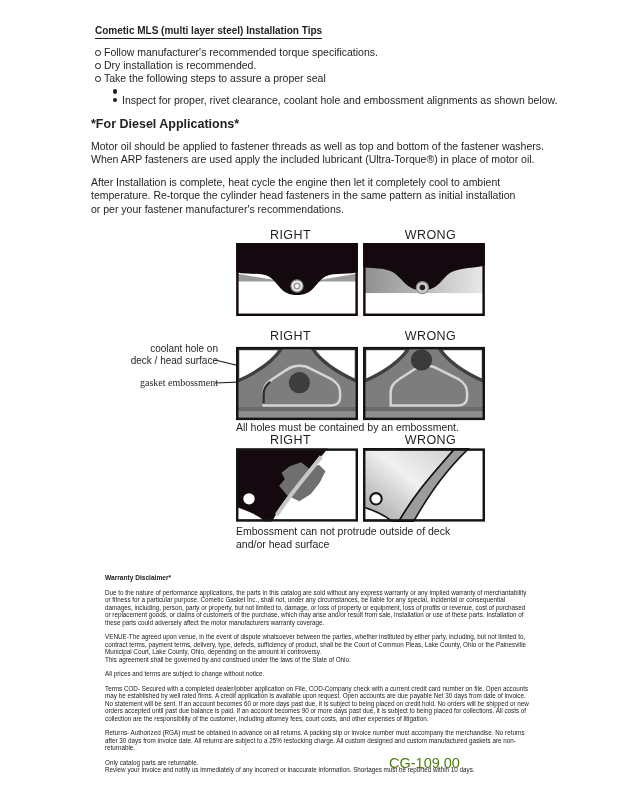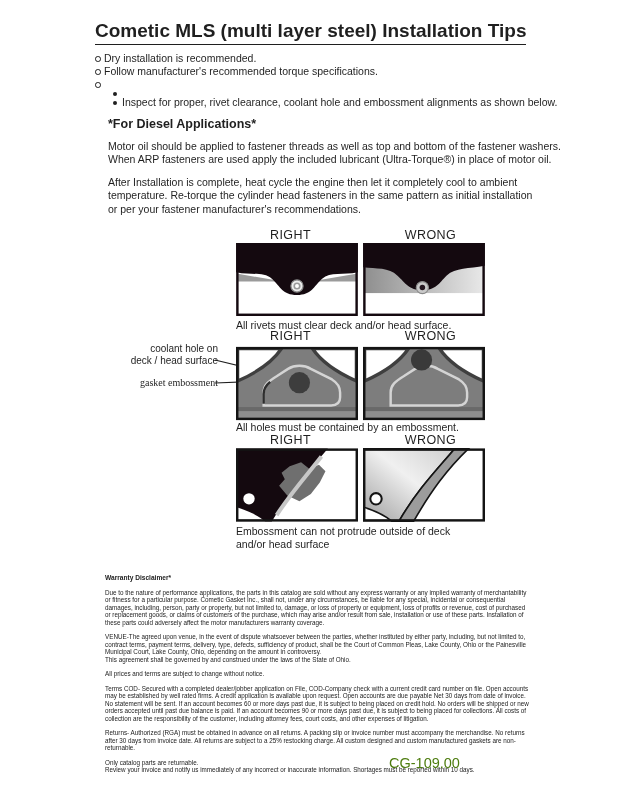--- a/index.html
+++ b/index.html
@@ -5,30 +5,30 @@
   html,body{margin:0;padding:0;background:#e8e8e8;}
   .page{
     position:relative;width:618px;height:800px;background:#fff;
     font-family:"Liberation Sans","DejaVu Sans",sans-serif;color:#1f1f1f;
     overflow:hidden;margin:0 auto;
   }
   .pre{white-space:pre-line;}
 
   
   .header{position:absolute;left:95px;top:20px;width:510px;}
-  .title{font-size:19px;font-weight:700;display:inline-block;border-bottom:1.6px solid #1f1f1f;padding-bottom:2px;margin-bottom:7px;}
+  .title{font-size:10px;font-weight:700;display:inline-block;border-bottom:1.6px solid #1f1f1f;padding-bottom:2px;margin-bottom:7px;}
   .bullets{font-size:10.5px;line-height:13px;width:505px;}
   .b-row{display:flex;align-items:flex-start;}
   .b-row.l2{margin-left:18px;}
   .marker{flex:0 0 9px;margin-top:4.2px;}
   .marker .o{display:block;width:3.6px;height:3.6px;border:1px solid #1f1f1f;border-radius:50%;}
   .marker .f{display:block;width:4.4px;height:4.4px;background:#1f1f1f;border-radius:50%;}
 
   
-  .diesel{position:absolute;left:108px;top:118px;width:460px;font-size:10.5px;line-height:13.5px;}
+  .diesel{position:absolute;left:91px;top:118px;width:460px;font-size:10.5px;line-height:13.5px;}
   .diesel h2{font-size:12.5px;font-weight:700;margin:0 0 8px 0;}
   .diesel p{margin:0 0 9px 0;}
 
   
   .dheaders{display:flex;width:249px;gap:26px;}
   .dheaders span{width:122px;text-align:center;font-size:12.5px;letter-spacing:.4px;}
   .dheaders span:last-child{margin-left:5px;}
   .dboxes{display:flex;width:249px;margin-top:1px;}
   .dboxes svg{display:block;}
   .dboxes svg:last-child{margin-left:5px;}
@@ -55,32 +55,33 @@
 
 <div class="page">
 
   <div class="header">
     <div class="title">Cometic MLS (multi layer steel) Installation Tips</div>
     <div class="bullets">
       <div class="b-row">
         <span class="marker">
             <span class="o"></span>
           </span>
+        <span>Follow manufacturer's recommended torque specifications.</span>
+      </div>
+      <div class="b-row">
+        <span class="marker">
+            <span class="o"></span>
+          </span>
         <span>Dry installation is recommended.</span>
       </div>
       <div class="b-row">
         <span class="marker">
             <span class="o"></span>
           </span>
-        <span>Follow manufacturer's recommended torque specifications.</span>
-      </div>
-      <div class="b-row">
-        <span class="marker">
-            <span class="o"></span>
-          </span>
+        <span>Take the following steps to assure a proper seal</span>
       </div>
       <div class="b-row l2">
         <span class="marker">
             <span class="f"></span>
           </span>
       </div>
       <div class="b-row l2">
         <span class="marker">
             <span class="f"></span>
           </span>
@@ -122,21 +123,20 @@
         </defs>
         <rect x="0" y="0" width="150" height="90" fill="#ffffff"></rect>
         <rect x="2" y="28" width="146" height="34" fill="url(#g1)"></rect>
         <path d="M0,0 H150 V28 C130,32 114,30 103,40 C93,50 90,58 73,58 C56,58 53,50 42,40 C32,30 16,32 0,30 Z" fill="#14090f"></path>
         <rect x="2" y="62" width="146" height="26" fill="#ffffff"></rect>
         <circle cx="73" cy="55" r="7.5" fill="#c9c9c9" stroke="#8a8a8a" stroke-width="1.5"></circle>
         <circle cx="73" cy="55" r="3.4" fill="#241720"></circle>
         <rect x="1.5" y="1.5" width="147" height="87" fill="none" stroke="#14090f" stroke-width="3"></rect>
       </svg>
     </div>
-    <div class="dcaption">All rivets must clear deck and/or head surface.</div>
   </div>
 
   <div class="row2">
     <div class="ann ann1 pre">coolant hole on
 deck / head surface</div>
     <div class="ann ann2">gasket embossment</div>
     <svg class="leader" width="618" height="106" viewBox="0 0 618 106">
       <line x1="215" y1="31" x2="299" y2="51" stroke="#1f1f1f" stroke-width="1.2"></line>
       <line x1="215" y1="54" x2="267" y2="52" stroke="#1f1f1f" stroke-width="1.2"></line>
     </svg>

